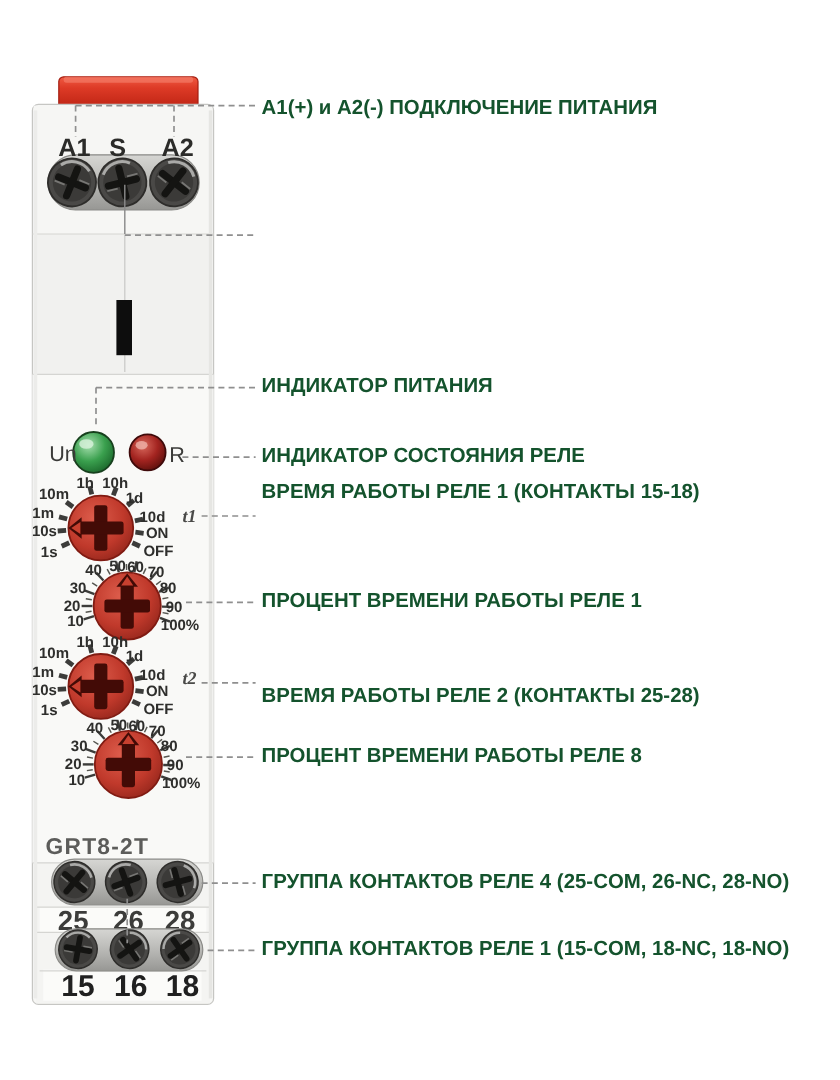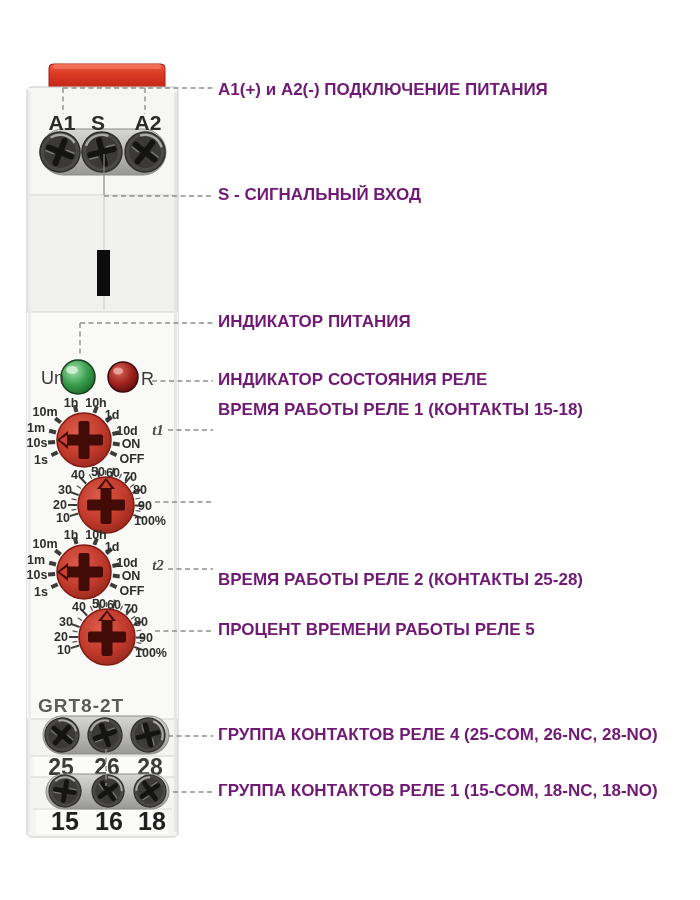--- a/index.html
+++ b/index.html
@@ -1,20 +1,20 @@
 <!DOCTYPE html>
 <html><head>
 <meta charset="utf-8">
 <style>
   html,body{margin:0;padding:0;background:#ffffff;}
   #stage{position:relative;width:700px;height:900px;background:#ffffff;overflow:hidden;
          font-family:"Liberation Sans",sans-serif;}
   #stage svg{position:absolute;left:0;top:0;}
   .anno{position:absolute;left:218px;height:22px;line-height:22px;white-space:nowrap;
-        font:700 17px "Liberation Sans",sans-serif;color:#701a75;}
+        font:700 17px "Liberation Sans",sans-serif;color:#14532d;}
   .scale-lbl{font:700 12.5px "Liberation Sans",sans-serif;fill:#2e2e2c;}
   .term-lbl{font:700 21px "Liberation Sans",sans-serif;fill:#2b2b29;}
   .num-lbl{font:700 23px "Liberation Sans",sans-serif;fill:#3c3c3a;}
   .num-lbl2{font:700 25px "Liberation Sans",sans-serif;fill:#202020;}
   .led-lbl{font:400 18px "Liberation Sans",sans-serif;fill:#3b3b39;}
   .t-lbl{font:italic 700 15px "Liberation Serif",serif;fill:#4a4a48;}
   .model-lbl{font:700 19px "Liberation Sans",sans-serif;fill:#5c5c5a;letter-spacing:1px;}
   .leader{stroke:#8f8f8f;stroke-width:1.4;stroke-dasharray:5 3.5;fill:none;}
   .leader-solid{stroke:#8a8a8a;stroke-width:1.2;fill:none;}
 </style>
@@ -304,22 +304,22 @@
     <path class="leader" d="M155 502 H213"></path>
     <path class="leader" d="M168 569 H213"></path>
     <path class="leader" d="M155 631 H213"></path>
     <path class="leader" d="M168 736 H213"></path>
     <path class="leader" d="M173 792 H213"></path>
     <path class="leader" d="M106 749 V786"></path>
   </g>
 </svg>
 
 <div class="anno" style="top:80px">A1(+) и A2(-) ПОДКЛЮЧЕНИЕ ПИТАНИЯ</div>
-<div class="anno" style="top:185px">S - СИГНАЛЬНЫЙ ВХОД</div>
 <div class="anno" style="top:370px">ИНДИКАТОР СОСТОЯНИЯ РЕЛЕ</div>
 <div class="anno" style="top:312px">ИНДИКАТОР ПИТАНИЯ</div>
 <div class="anno" style="top:400px">ВРЕМЯ РАБОТЫ РЕЛЕ 1 (КОНТАКТЫ 15-18)</div>
+<div class="anno" style="top:491px">ПРОЦЕНТ ВРЕМЕНИ РАБОТЫ РЕЛЕ 1</div>
 <div class="anno" style="top:570px">ВРЕМЯ РАБОТЫ РЕЛЕ 2 (КОНТАКТЫ 25-28)</div>
-<div class="anno" style="top:620px">ПРОЦЕНТ ВРЕМЕНИ РАБОТЫ РЕЛЕ 5</div>
+<div class="anno" style="top:620px">ПРОЦЕНТ ВРЕМЕНИ РАБОТЫ РЕЛЕ 8</div>
 <div class="anno" style="top:725px">ГРУППА КОНТАКТОВ РЕЛЕ 4 (25-COM, 26-NC, 28-NO)</div>
 <div class="anno" style="top:781px">ГРУППА КОНТАКТОВ РЕЛЕ 1 (15-COM, 18-NC, 18-NO)</div>
 
 </div>
 
 </body></html>

